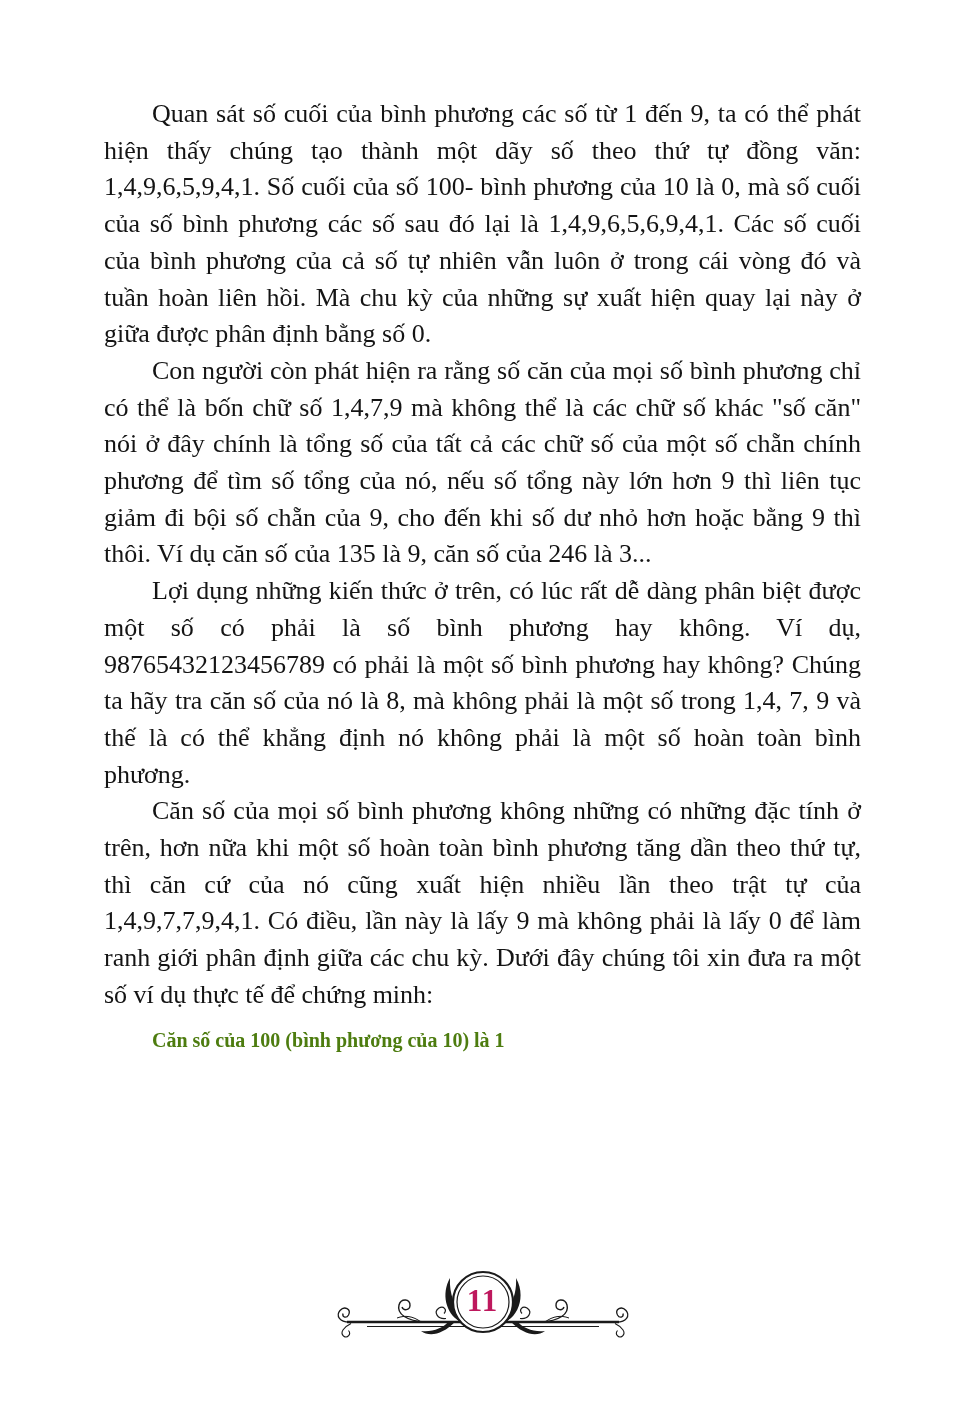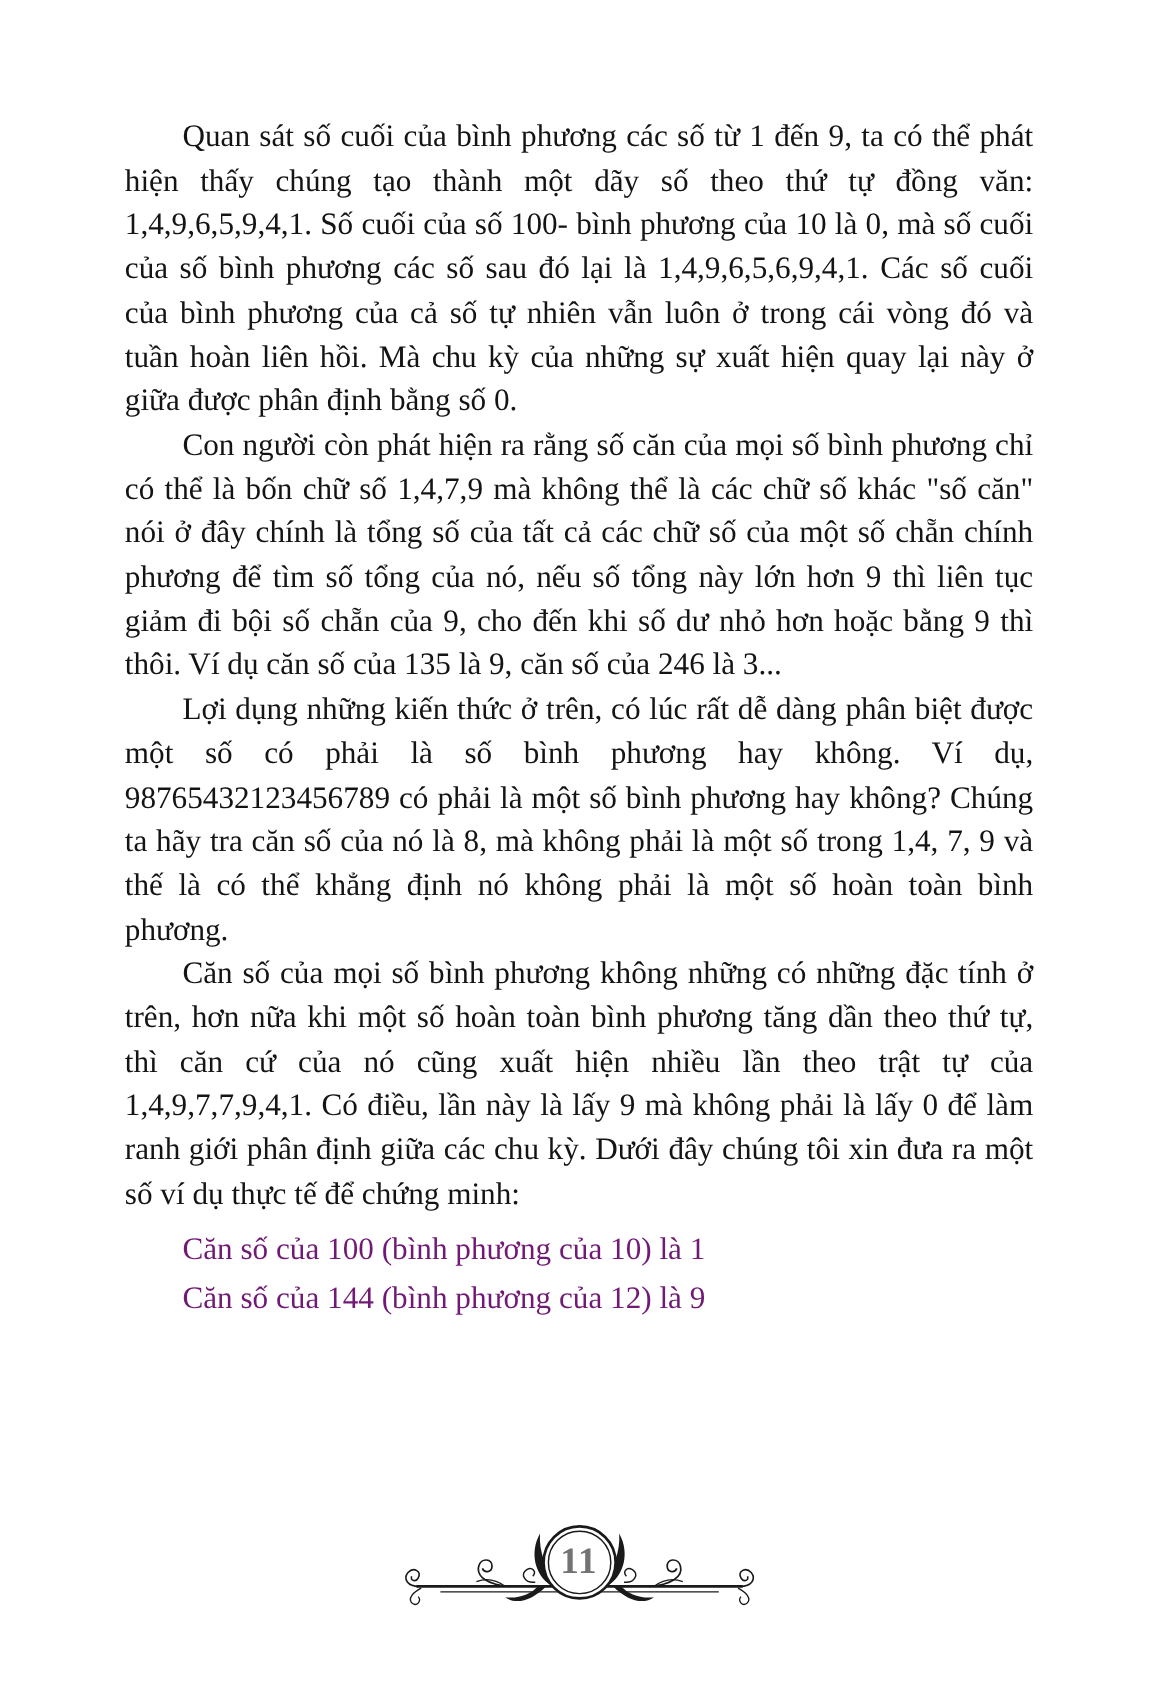--- a/index.html
+++ b/index.html
@@ -27,25 +27,26 @@
     font-size: 26px;
     line-height: 36.7px;
     text-align: justify;
     text-indent: 48px;
     color: #141414;
   }
   .examples {
     margin-top: 6px;
   }
   .example-line {
-    font-size: 26px;
+    font-size: 20px;
     line-height: 41px;
     padding-left: 48px;
     white-space: nowrap;
-    color: #701a75;
+    color: #4d7c0f;
+    font-weight: bold;
   }
   .footer {
     position: absolute;
     top: 1260px;
     left: 50%;
     transform: translateX(-50%);
     width: 300px;
     height: 95px;
   }
   .footer svg {
@@ -53,37 +54,36 @@
   }
   .page-number {
     position: absolute;
     left: 0;
     top: 23px;
     width: 100%;
     text-align: center;
     font-weight: bold;
     font-size: 31px;
     letter-spacing: 1px;
-    color: #737373;
+    color: #be185d;
   }
 </style>
 </head>
 <body>
 
 <div class="page">
 
   <div class="text-block">
     <p class="para">Quan sát số cuối của bình phương các số từ 1 đến 9, ta có thể phát hiện thấy chúng tạo thành một dãy số theo thứ tự đồng văn: 1,4,9,6,5,9,4,1. Số cuối của số 100- bình phương của 10 là 0, mà số cuối của số bình phương các số sau đó lại là 1,4,9,6,5,6,9,4,1. Các số cuối của bình phương của cả số tự nhiên vẫn luôn ở trong cái vòng đó và tuần hoàn liên hồi. Mà chu kỳ của những sự xuất hiện quay lại này ở giữa được phân định bằng số 0.</p>
     <p class="para">Con người còn phát hiện ra rằng số căn của mọi số bình phương chỉ có thể là bốn chữ số 1,4,7,9 mà không thể là các chữ số khác "số căn" nói ở đây chính là tổng số của tất cả các chữ số của một số chẵn chính phương để tìm số tổng của nó, nếu số tổng này lớn hơn 9 thì liên tục giảm đi bội số chẵn của 9, cho đến khi số dư nhỏ hơn hoặc bằng 9 thì thôi. Ví dụ căn số của 135 là 9, căn số của 246 là 3...</p>
     <p class="para">Lợi dụng những kiến thức ở trên, có lúc rất dễ dàng phân biệt được một số có phải là số bình phương hay không. Ví dụ, 98765432123456789 có phải là một số bình phương hay không? Chúng ta hãy tra căn số của nó là 8, mà không phải là một số trong 1,4, 7, 9 và thế là có thể khẳng định nó không phải là một số hoàn toàn bình phương.</p>
     <p class="para">Căn số của mọi số bình phương không những có những đặc tính ở trên, hơn nữa khi một số hoàn toàn bình phương tăng dần theo thứ tự, thì căn cứ của nó cũng xuất hiện nhiều lần theo trật tự của 1,4,9,7,7,9,4,1. Có điều, lần này là lấy 9 mà không phải là lấy 0 để làm ranh giới phân định giữa các chu kỳ. Dưới đây chúng tôi xin đưa ra một số ví dụ thực tế để chứng minh:</p>
 
     <div class="examples">
       <div class="example-line">Căn số của 100 (bình phương của 10) là 1</div>
-      <div class="example-line">Căn số của 144 (bình phương của 12) là 9</div>
     </div>
   </div>
 
   <div class="footer">
     <svg width="300" height="95" viewBox="0 0 300 95" xmlns="http://www.w3.org/2000/svg">
 
       <path d="M14 62 H286" stroke="#1a1a1a" stroke-width="2.4" fill="none"></path>
       <path d="M34 66.5 H266" stroke="#1a1a1a" stroke-width="1" fill="none"></path>
 
       <g id="fl">

